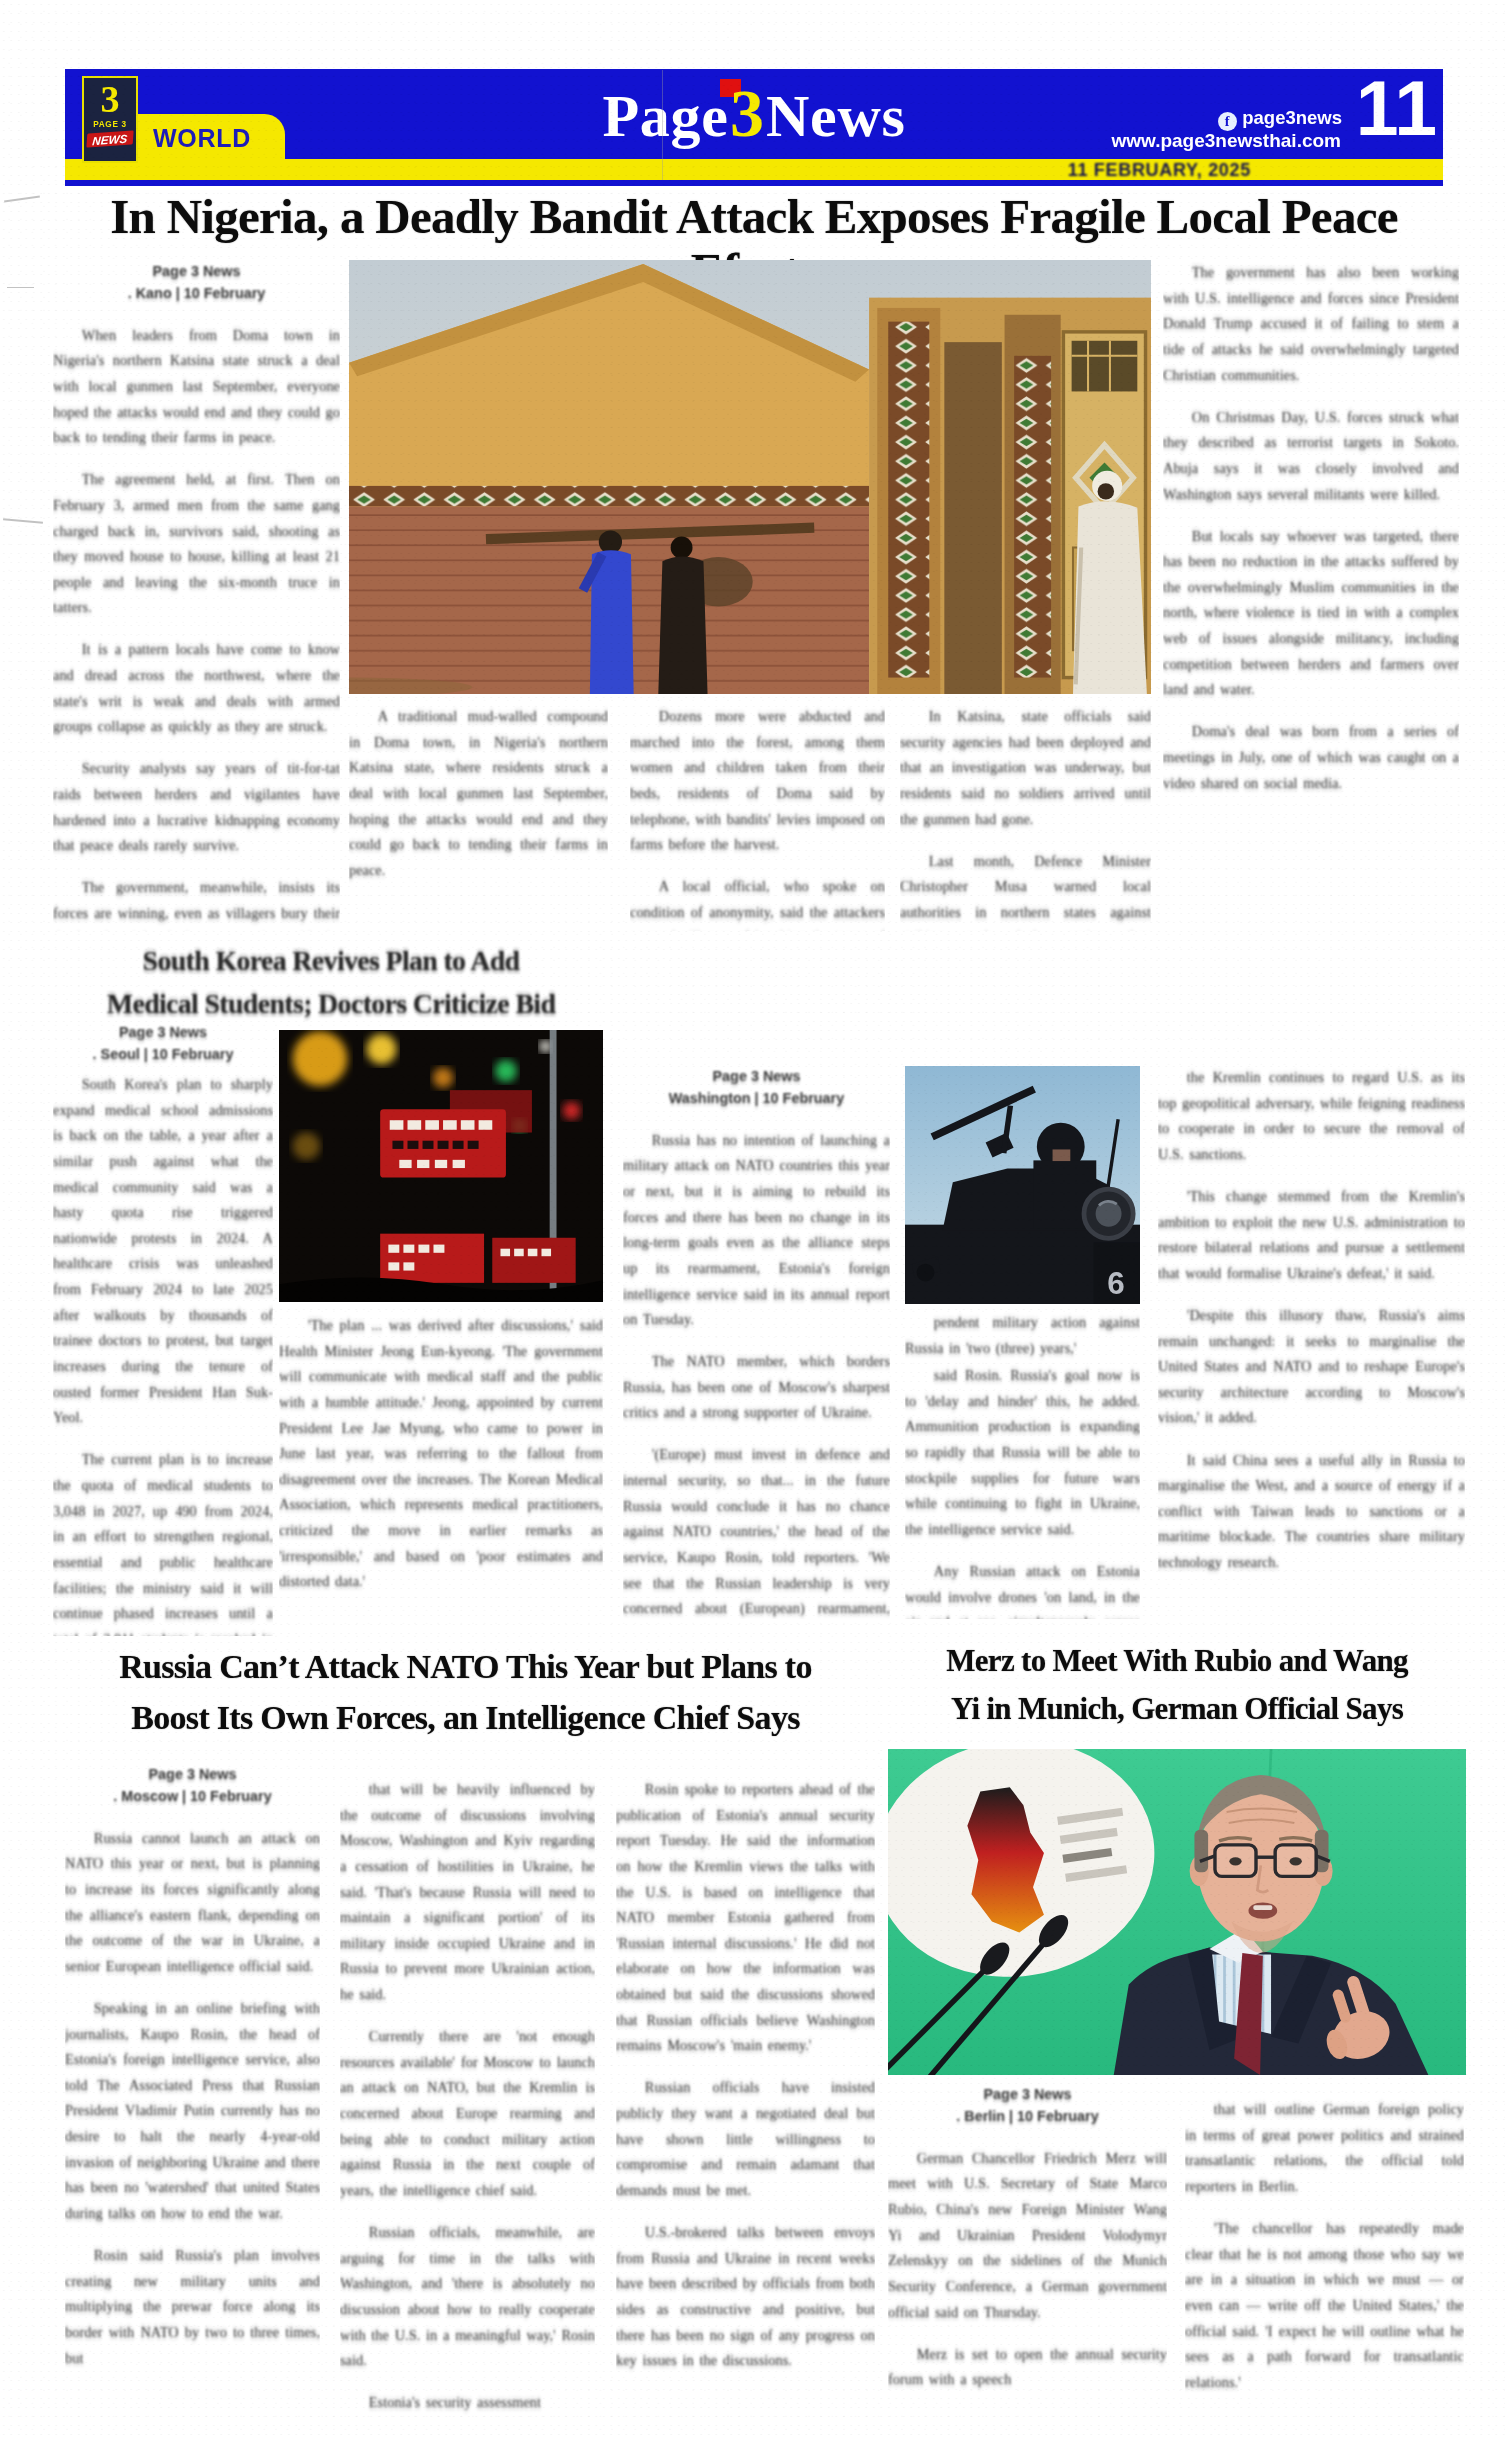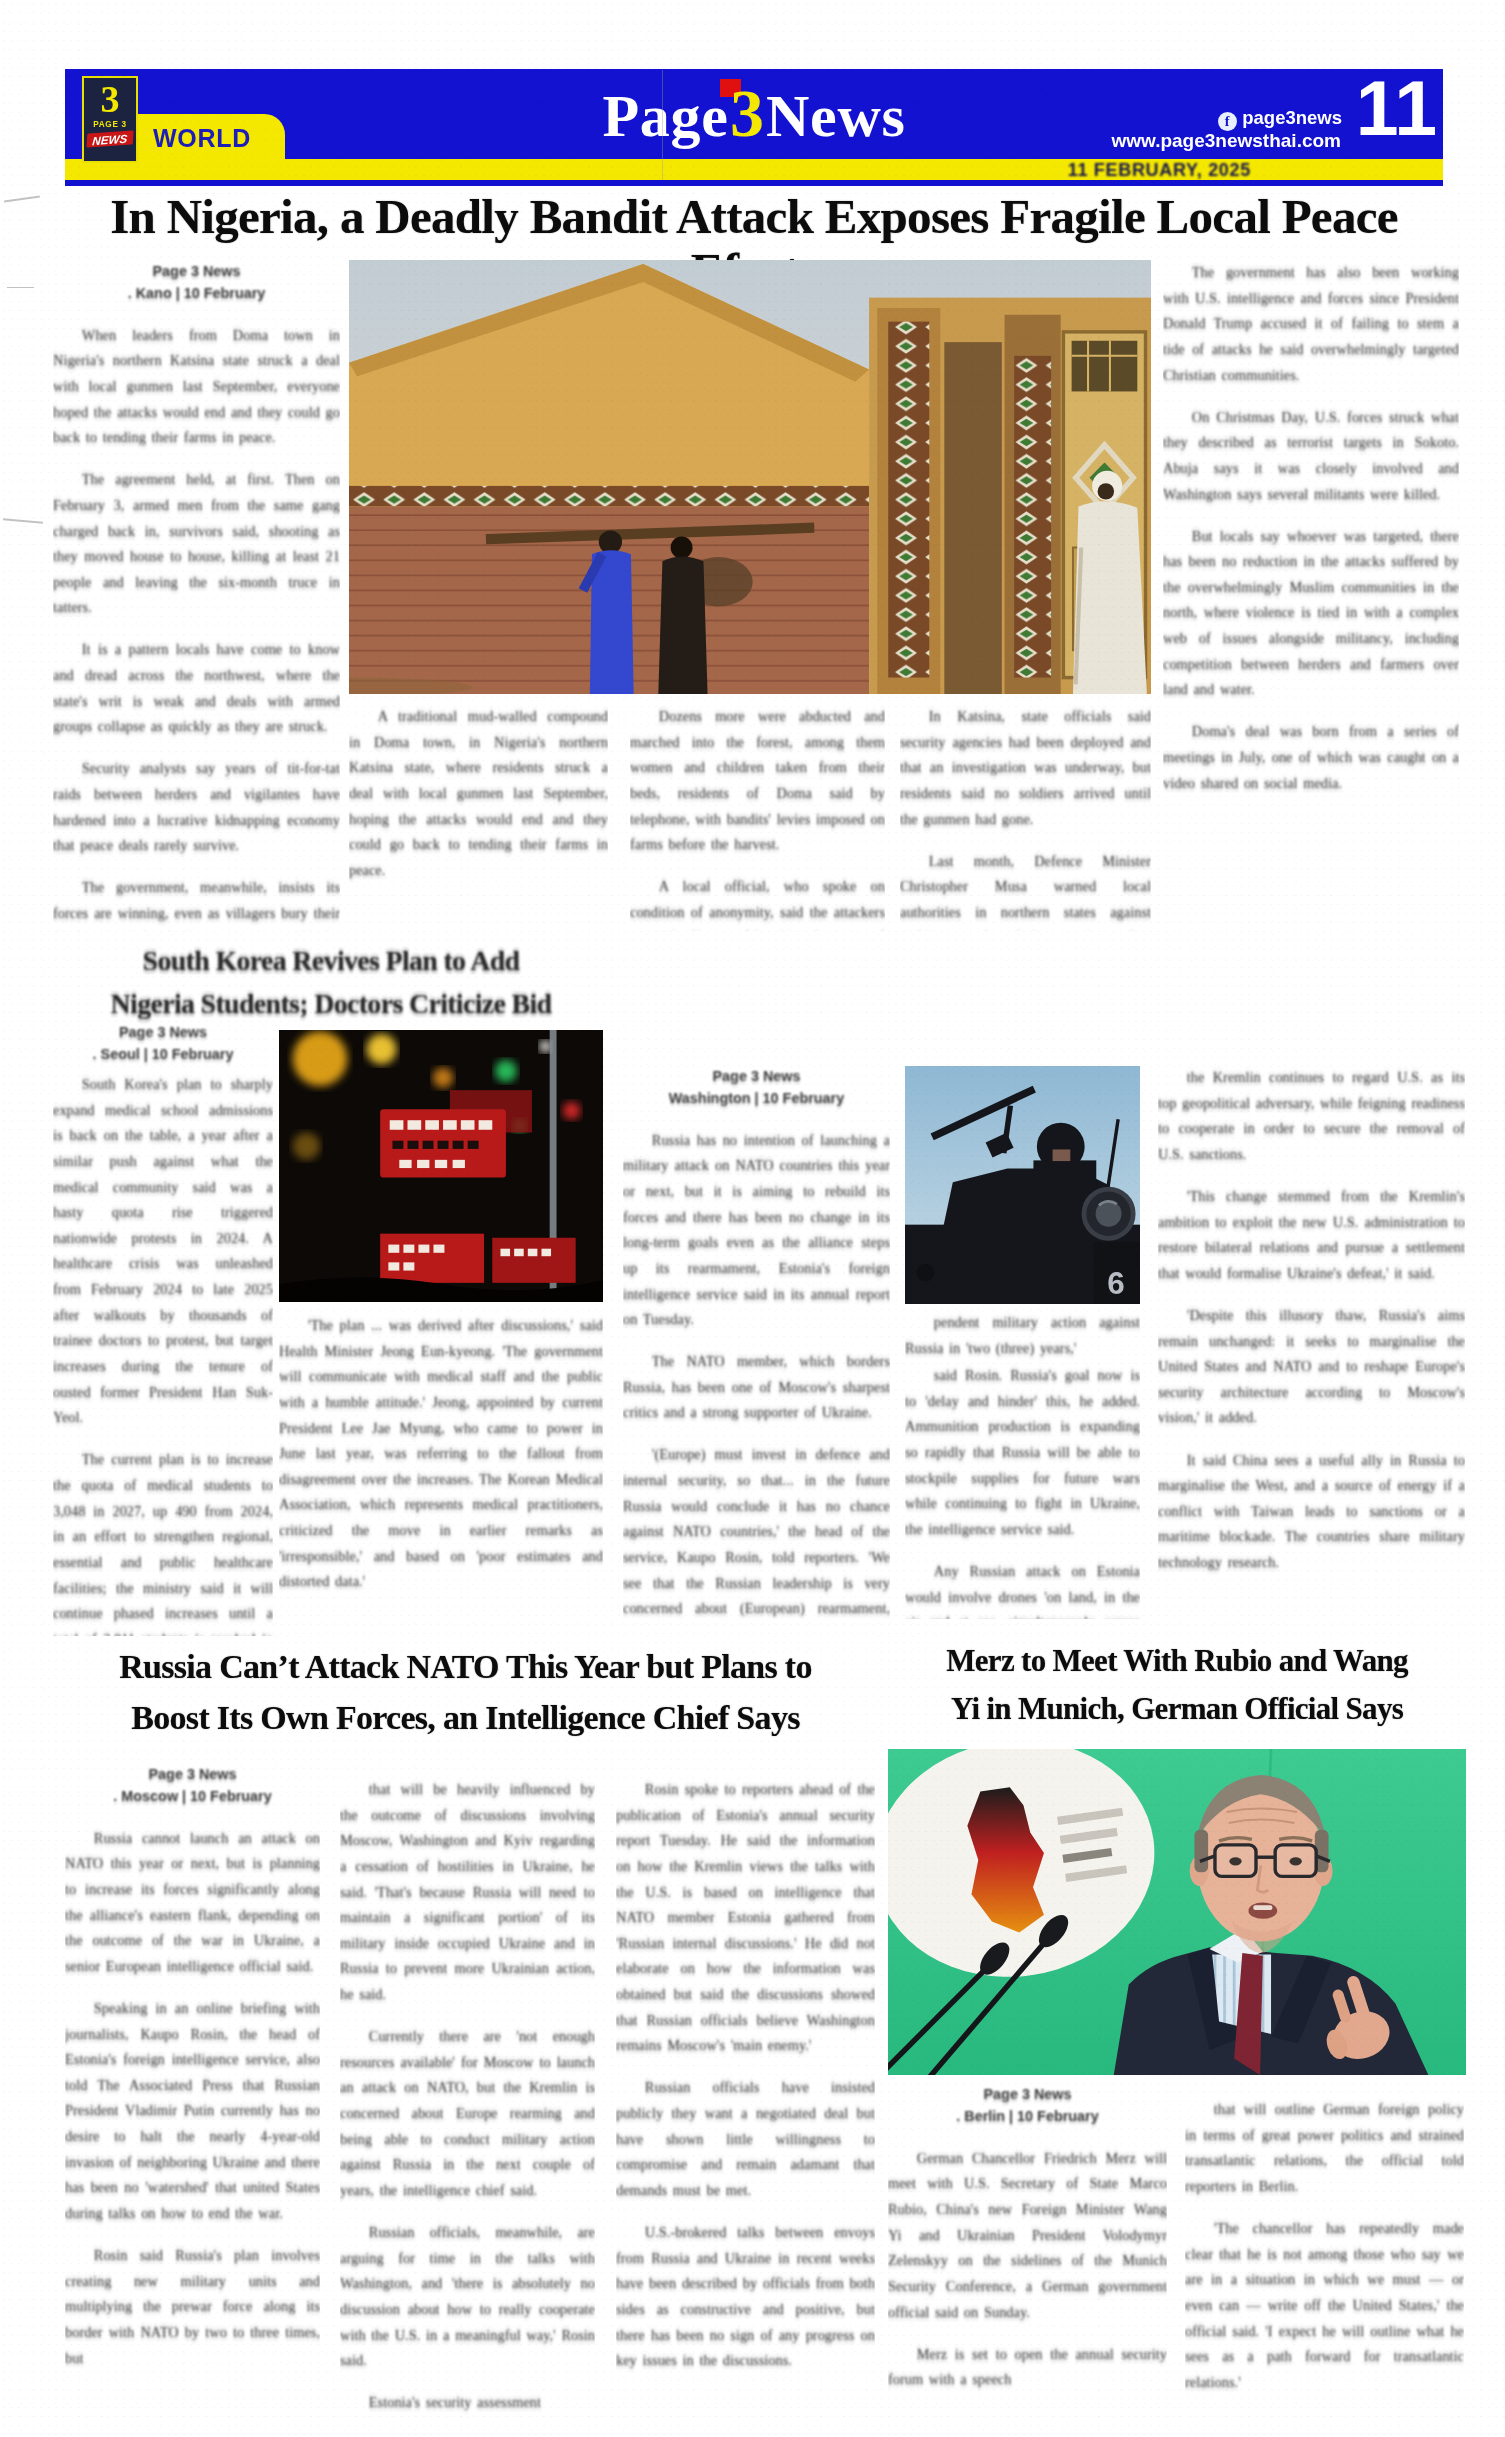--- a/index.html
+++ b/index.html
@@ -187,21 +187,21 @@
     <div>
         <p class="para">The government has also been working with U.S. intelligence and forces since President Donald Trump accused it of failing to stem a tide of attacks he said overwhelmingly targeted Christian communities.</p>
         <p class="para">On Christmas Day, U.S. forces struck what they described as terrorist targets in Sokoto. Abuja says it was closely involved and Washington says several militants were killed.</p>
         <p class="para">But locals say whoever was targeted, there has been no reduction in the attacks suffered by the overwhelmingly Muslim communities in the north, where violence is tied in with a complex web of issues alongside militancy, including competition between herders and farmers over land and water.</p>
         <p class="para">Doma's deal was born from a series of meetings in July, one of which was caught on a video shared on social media.</p>
       </div>
   </div>
 
   <div class="abs headline hl-md hl-ghost" style="left:53px;top:939px;width:556px;font-size:28px;">
     <div>South Korea Revives Plan to Add</div>
-    <div>Nigeria Students; Doctors Criticize Bid</div>
+    <div>Medical Students; Doctors Criticize Bid</div>
   </div>
   <div class="abs" style="left:53px;top:1021px;width:220px;">
     <div class="byline">
       <div>Page 3 News</div>
       <div>. Seoul | 10 February</div>
     </div>
   </div>
   <div class="abs col" style="left:53px;top:1072px;width:220px;height:564px;">
     <div>
         <p class="para">South Korea's plan to sharply expand medical school admissions is back on the table, a year after a similar push against what the medical community said was a hasty quota rise triggered nationwide protests in 2024. A healthcare crisis was unleashed from February 2024 to late 2025 after walkouts by thousands of trainee doctors to protest, but target increases during the tenure of ousted former President Han Suk-Yeol.</p>
@@ -445,21 +445,21 @@
         <ellipse cx="652" cy="420" rx="14" ry="22" fill="#dda184"></ellipse>
       </g>
     </svg>
   </div>
   <div class="abs col" style="left:888px;top:2083px;width:279px;height:341px;">
     <div class="byline">
       <div>Page 3 News</div>
       <div>. Berlin | 10 February</div>
     </div>
     <div>
-        <p class="para">German Chancellor Friedrich Merz will meet with U.S. Secretary of State Marco Rubio, China's new Foreign Minister Wang Yi and Ukrainian President Volodymyr Zelenskyy on the sidelines of the Munich Security Conference, a German government official said on Sunday.</p>
+        <p class="para">German Chancellor Friedrich Merz will meet with U.S. Secretary of State Marco Rubio, China's new Foreign Minister Wang Yi and Ukrainian President Volodymyr Zelenskyy on the sidelines of the Munich Security Conference, a German government official said on Thursday.</p>
         <p class="para">Merz is set to open the annual security forum with a speech</p>
       </div>
   </div>
   <div class="abs col" style="left:1185px;top:2097px;width:279px;height:327px;">
     <div>
         <p class="para">that will outline German foreign policy in terms of great power politics and strained transatlantic relations, the official told reporters in Berlin.</p>
         <p class="para">'The chancellor has repeatedly made clear that he is not among those who say we are in a situation in which we must — or even can — write off the United States,' the official said. 'I expect he will outline what he sees as a path forward for transatlantic relations.'</p>
       </div>
   </div>
 

